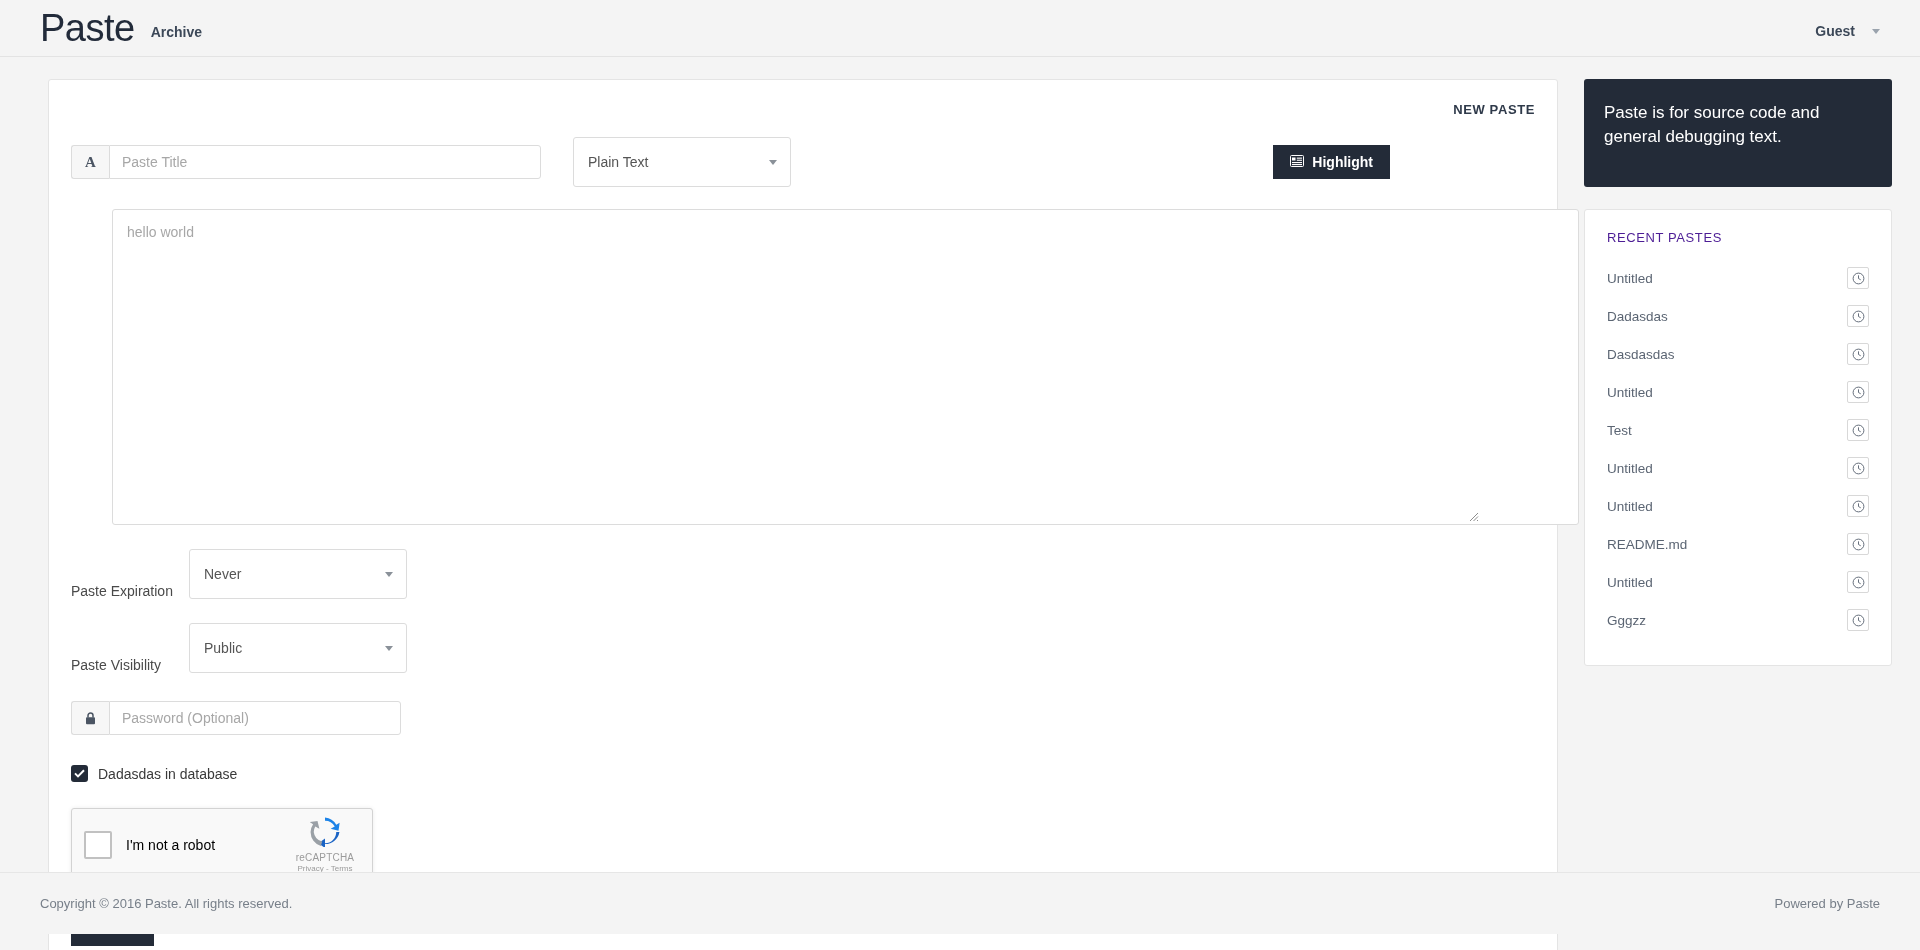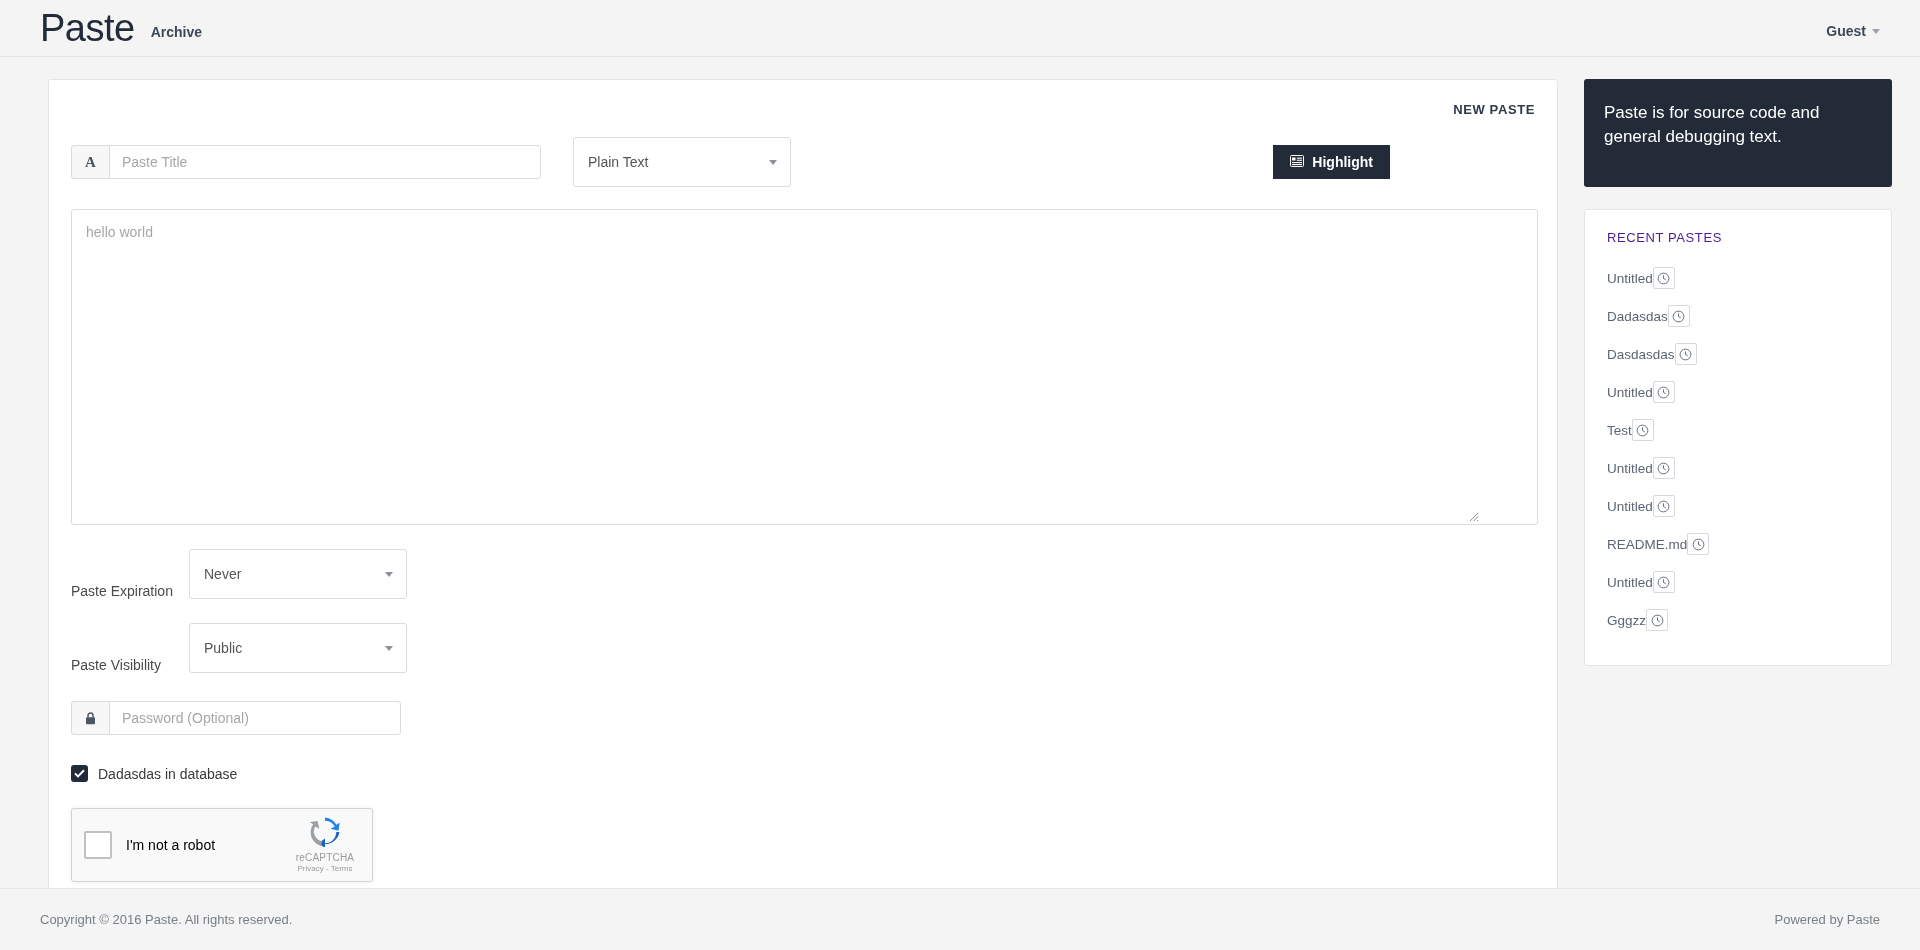--- a/index.html
+++ b/index.html
@@ -36,21 +36,21 @@
     font-weight: bold;
     color: #3c4858;
     text-decoration: none;
     cursor: pointer;
     padding-top: 8px;
   }
   .nav-right {
     margin-left: auto;
     display: flex;
     align-items: center;
-    gap: 6px;
+    gap: 17px;
     font-size: 14px;
     font-weight: bold;
     color: #3c4858;
     cursor: pointer;
     padding-top: 6px;
   }
   .caret {
     width: 0; height: 0;
     border-left: 4px solid transparent;
     border-right: 4px solid transparent;
@@ -169,21 +169,21 @@
     font-size: 14px;
     color: #a7a7a7;
     font-family: "Liberation Sans", sans-serif;
     resize: none;
     outline: none;
     background: #fff;
     display: block;
     line-height: 1.5;
   }
   .code-area::placeholder { color: #a7a7a7; }
-  .ta-wrap { position: relative; }
+  .ta-wrap { position: relative; margin-left: 41px; }
   .resize-grip {
     position: absolute;
     right: 56px; bottom: 5px;
     width: 12px; height: 12px;
     pointer-events: none;
   }
 
   
   .opt-row {
     display: flex;
@@ -288,41 +288,42 @@
   .panel-title {
     font-size: 13px;
     font-weight: normal;
     letter-spacing: 0.6px;
     color: #4c1d95;
     margin: 0 0 18px 0;
   }
   .paste-item {
     display: flex;
     align-items: center;
+    justify-content: space-between;
     padding: 4px 0;
     margin-bottom: 8px;
     cursor: pointer;
   }
   .paste-name { font-size: 13.5px; color: #5b6573; }
   .clock-btn {
     width: 22px; height: 22px;
     border: 1px solid #d8d8d8;
     border-radius: 2px;
     display: flex;
     align-items: center;
     justify-content: center;
     background: #fff;
     cursor: pointer;
     flex-shrink: 0;
   }
 
   
   .footer {
     position: absolute;
-    left: 0; bottom: 0;
+    left: 0; bottom: 16px;
     width: 1920px;
     height: 62px;
     border-top: 1px solid #e6e6e6;
     background: #f4f4f4;
     display: flex;
     align-items: center;
     padding: 0 40px;
     font-size: 13px;
     color: #777f89;
   }

